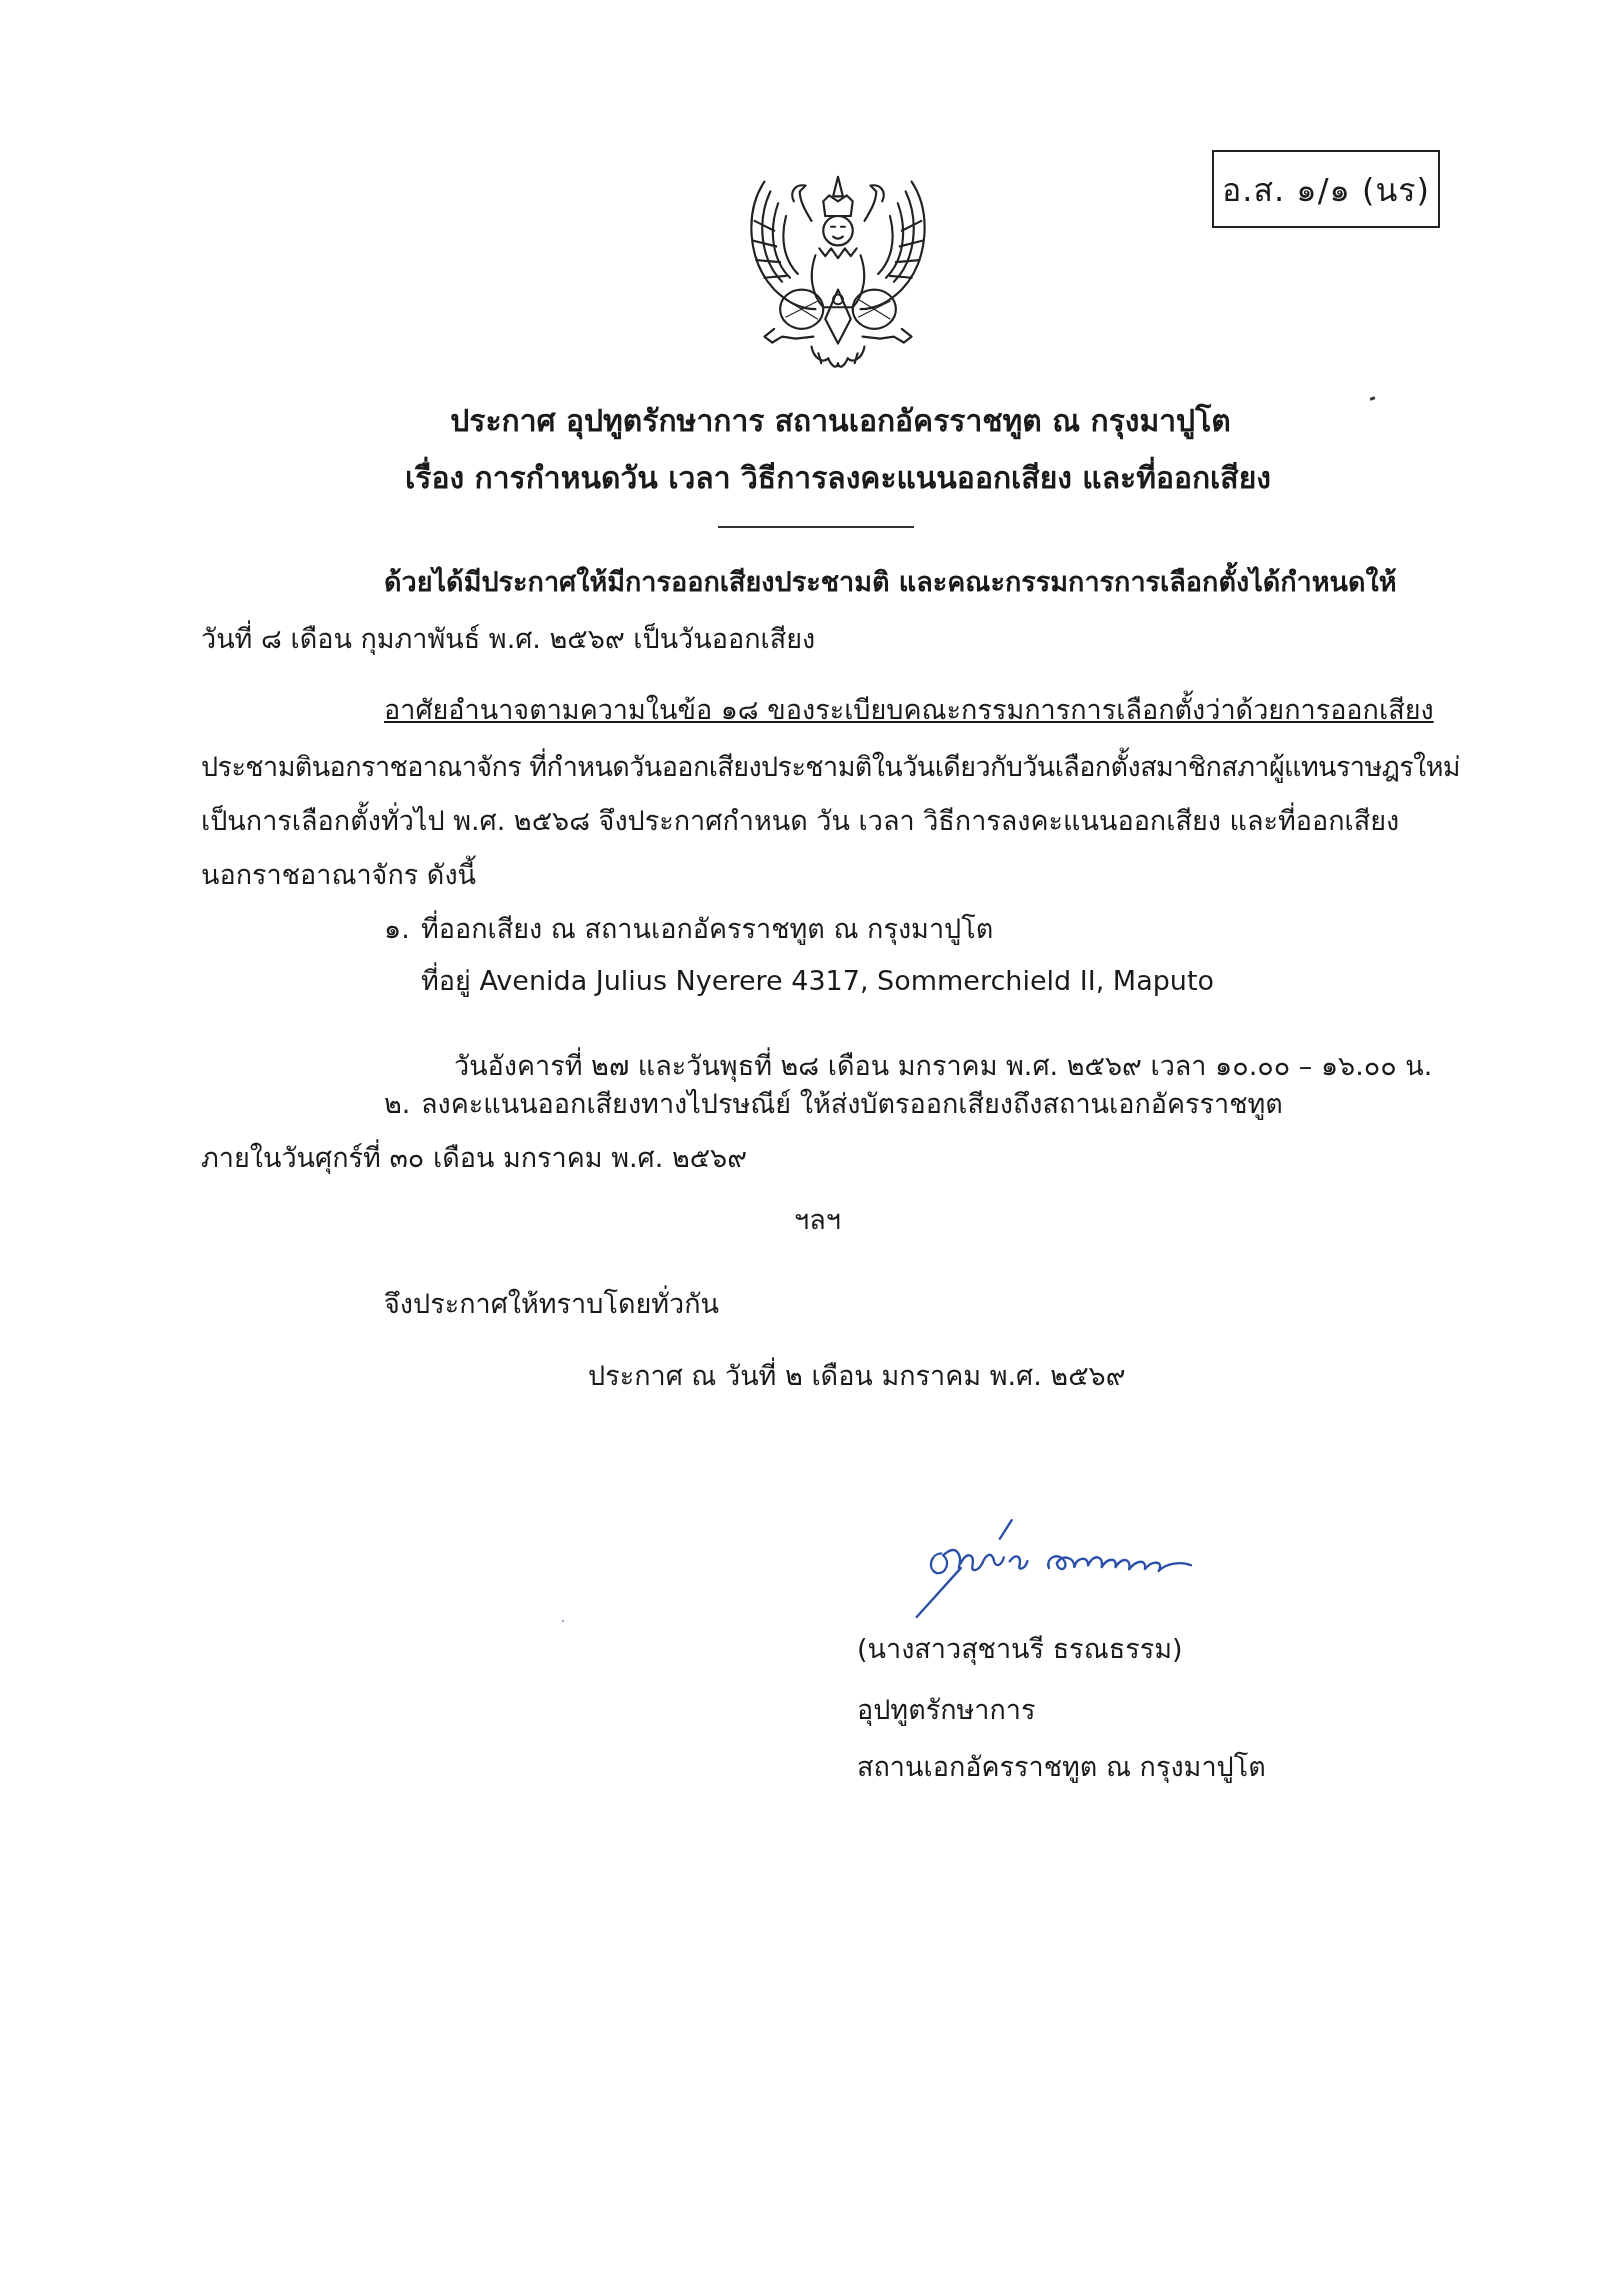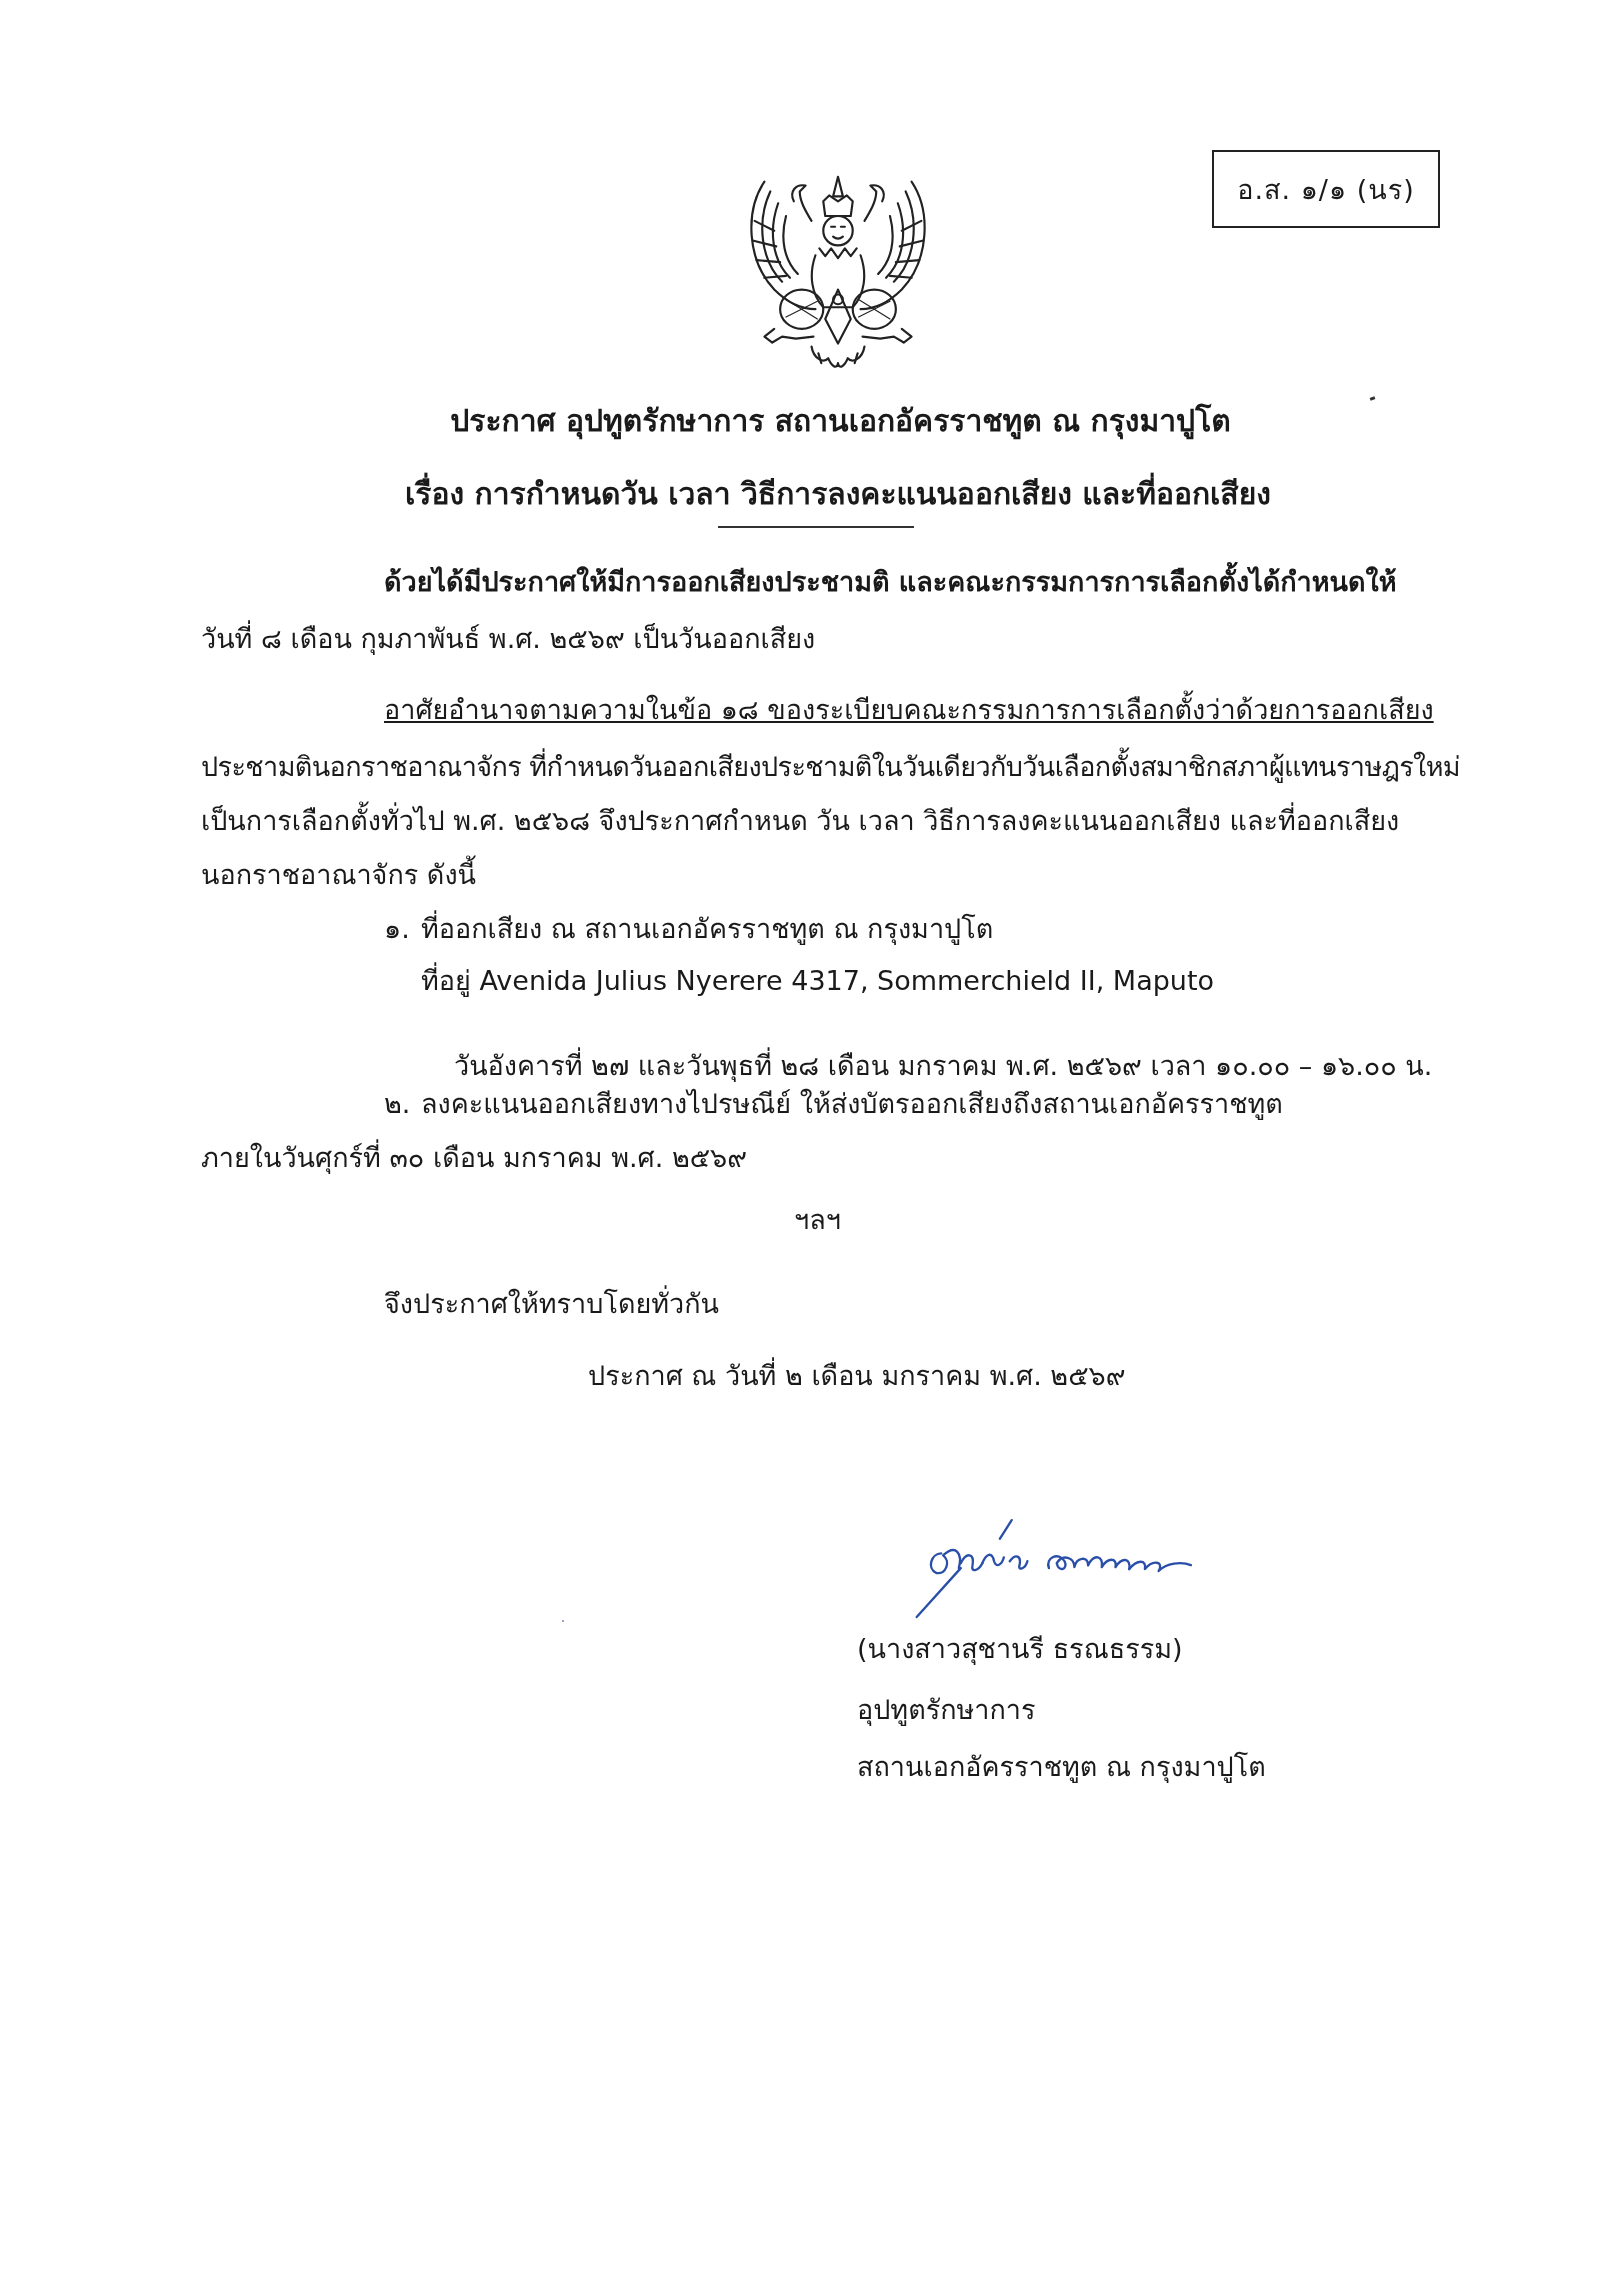--- a/index.html
+++ b/index.html
@@ -3,26 +3,26 @@
 <meta charset="utf-8">
 <style>
   html, body { margin: 0; padding: 0; background: #ffffff; }
   body { width: 1620px; height: 2292px; position: relative; overflow: hidden;
          font-family: "DejaVu Sans", "Liberation Sans", sans-serif; color: #1a1a1a; }
   .abs { position: absolute; white-space: nowrap; }
   .doc-code {
     left: 1212px; top: 150px; width: 228px; height: 78px;
     border: 2px solid #222; box-sizing: border-box;
     display: flex; align-items: center; justify-content: center;
-    font-size: 27px; letter-spacing: 1px;
+    font-size: 32px; letter-spacing: 1px;
   }
   .emblem { left: 735px; top: 162px; width: 206px; height: 211px; }
   .title { font-size: 30px; font-weight: bold; left: 0; width: 1620px; text-align: center; }
   .title1 { top: 397px; padding-left: 61px; box-sizing: border-box; }
-  .title2 { top: 454px; padding-left: 56px; box-sizing: border-box; margin-top: 16px; }
+  .title2 { top: 454px; padding-left: 56px; box-sizing: border-box; }
   .divider { left: 718px; top: 526px; width: 196px; height: 0; border-top: 2px solid #333; }
   .body-line { font-size: 27px; line-height: 1; }
   .sig-block { font-size: 27px; text-align: left; width: 490px; }
   .stray-mark { width: 4.9px; height: 2.9px; background: #333; transform: rotate(-20deg); }
   .stray-dot { width: 2px; height: 2px; background: #9aa4c8; }
 </style>
 </head>
 <body>
 
 <div class="abs doc-code">

